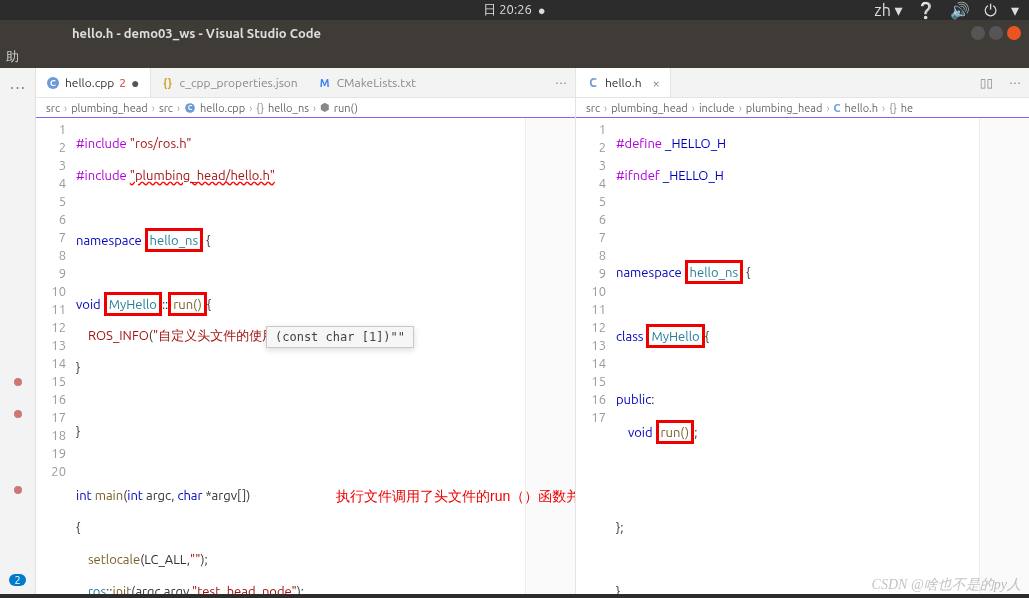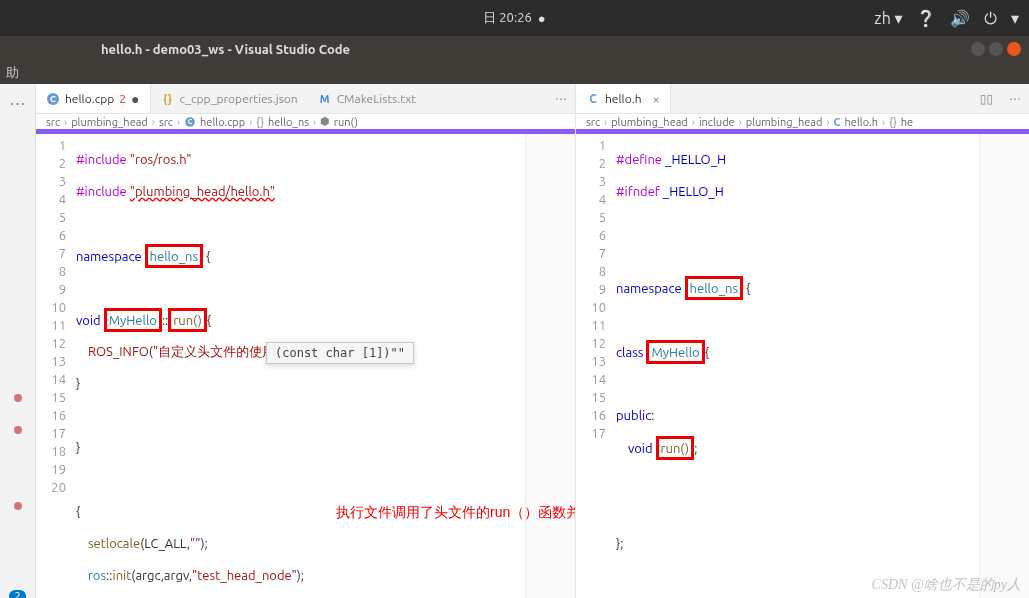--- a/index.html
+++ b/index.html
@@ -1,39 +1,39 @@
 <!DOCTYPE html>
 <html><head>
 <meta charset="utf-8">
 <style>
 * { margin: 0; padding: 0; box-sizing: border-box; font-family: "Ubuntu", "Segoe UI", sans-serif; }
 body { width: 1029px; height: 598px; background: #2c2c2c; overflow: hidden; position: relative; }
-.topbar { height: 36px; background: #2c2c2c; color: #ddd; display: flex; align-items: center; justify-content: center; font-size: 13px; position: relative; }
+.topbar { height: 20px; background: #2c2c2c; color: #ddd; display: flex; align-items: center; justify-content: center; font-size: 13px; position: relative; }
 .topbar-center { display: flex; align-items: center; gap: 6px; }
 .topbar-right { position: absolute; right: 10px; display: flex; align-items: center; gap: 14px; font-size: 16px; }
-.titlebar { height: 26px; background: #3f3b37; color: #ddd; display: flex; align-items: center; padding-left: 101px; font-size: 13px; font-weight: bold; position: relative; }
+.titlebar { height: 26px; background: #3f3b37; color: #ddd; display: flex; align-items: center; padding-left: 72px; font-size: 13px; font-weight: bold; position: relative; }
 .winctl { position: absolute; right: 8px; display: flex; gap: 4px; }
 .winbtn { width: 14px; height: 14px; border-radius: 50%; background: #555; }
 .winbtn.close { background: #e95420; }
 .menub { height: 22px; background: #3f3b37; color: #ccc; font-size: 13px; padding-left: 6px; display: flex; align-items: center; }
 .app { display: flex; height: calc(598px - 72px); background: #f8f8f8; color: #333; }
 .actcol { width: 36px; background: #f3f3f3; border-right: 1px solid #e0e0e0; display: flex; flex-direction: column; align-items: center; padding-top: 10px; gap: 28px; position: relative; }
 .actbadge { position: absolute; bottom: 8px; font-size: 11px; background: #007acc; color: #fff; border-radius: 8px; padding: 0 5px; }
 .panegroup { flex: 1; display: flex; }
 .pane { display: flex; flex-direction: column; background: #fff; position: relative; }
 .pane.left { width: 540px; border-right: 1px solid #e4e4e4; }
 .pane.right { flex: 1; }
 .tabbar { display: flex; align-items: center; height: 30px; background: #f3f3f3; border-bottom: 1px solid #e4e4e4; font-size: 12px; }
 .tab { display: flex; align-items: center; gap: 5px; padding: 0 10px; height: 100%; color: #888; cursor: pointer; }
 .tab.active { background: #fff; color: #333; border-right: 1px solid #e4e4e4; }
 .tab .icn { width: 14px; display: inline-flex; justify-content: center; }
 .dirty { color: #555; font-size: 14px; }
 .tabspacer { flex: 1; }
 .tabact { padding: 0 8px; color: #888; }
-.crumbs { display: flex; align-items: center; gap: 4px; font-size: 11px; color: #666; padding: 2px 10px; height: 20px; border-bottom: 5px solid #8b5cf6; white-space: nowrap; overflow: hidden; }
+.crumbs { display: flex; align-items: center; gap: 4px; font-size: 11px; color: #666; padding: 2px 10px; height: 20px; border-bottom: 1px solid #8b5cf6; white-space: nowrap; overflow: hidden; }
 .crumbs .sep { color: #aaa; }
 .editor { display: flex; flex: 1; font-family: "Consolas", monospace; font-size: 13px; overflow: hidden; position: relative; }
 .gutter { width: 40px; text-align: right; color: #999; padding-right: 10px; user-select: none; padding-top: 2px; }
 .gutter div { height: 18px; line-height: 18px; }
 .code { flex: 1; padding-top: 2px; position: relative; white-space: pre; }
 .line { height: 18px; line-height: 18px; }
 .kw { color: #0000c0; }
 .macro { color: #a31515; }
 .pp { color: #af00db; }
 .str { color: #a31515; }
@@ -156,20 +156,21 @@
 <div class="line"><span class="pp">#include</span> <span class="str squig">"plumbing_head/hello.h"</span></div>
 <div class="line"></div>
 <div class="line"><span class="kw">namespace</span> <span class="redbox"><span class="type">hello_ns</span></span><span> {</span></div>
 <div class="line"></div>
 <div class="line"><span class="kw">void</span> <span class="redbox"><span class="type">MyHello</span></span><span>::</span><span class="redbox"><span class="fn">run()</span></span><span>{</span></div>
 <div class="line">    <span class="macro">ROS_INFO</span><span>(</span><span class="str">"自定义头文件的使用...."</span><span>);</span></div>
 <div class="line"><span>}</span></div>
 <div class="line"></div>
 <div class="line"><span>}</span></div>
 <div class="line"></div>
+<div class="line"><span class="kw">int</span> <span class="fn">main</span><span>(</span><span class="kw">int</span><span> argc, </span><span class="kw">char</span><span> *argv[])</span></div>
 <div class="line"><span>{</span></div>
 <div class="line">    <span class="fn">setlocale</span><span>(LC_ALL,</span><span class="str">""</span><span>);</span></div>
 <div class="line">    <span class="type">ros</span><span>::</span><span class="fn">init</span><span>(argc,argv,</span><span class="str">"test_head_node"</span><span>);</span></div>
 
 
 
 
 
           <div class="tooltip" style="left:190px; top:208px;">(const char [1])""</div>
           <div class="annot" style="left:260px; top:370px; width:200px;">执行文件调用了头文件的run（）函数并执行了</div>

